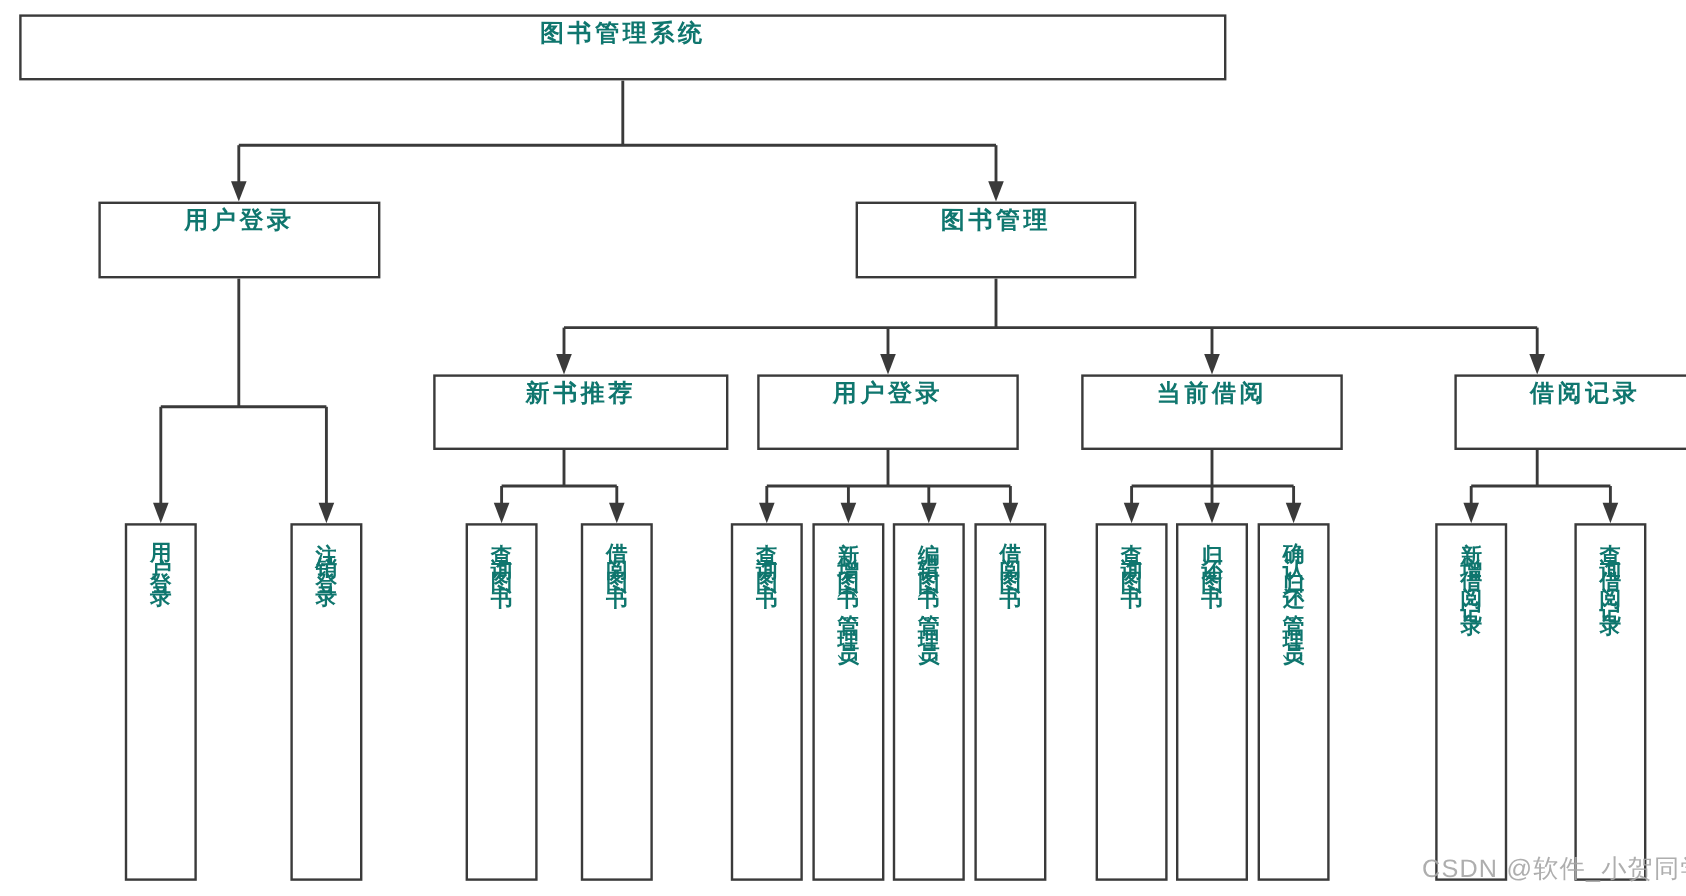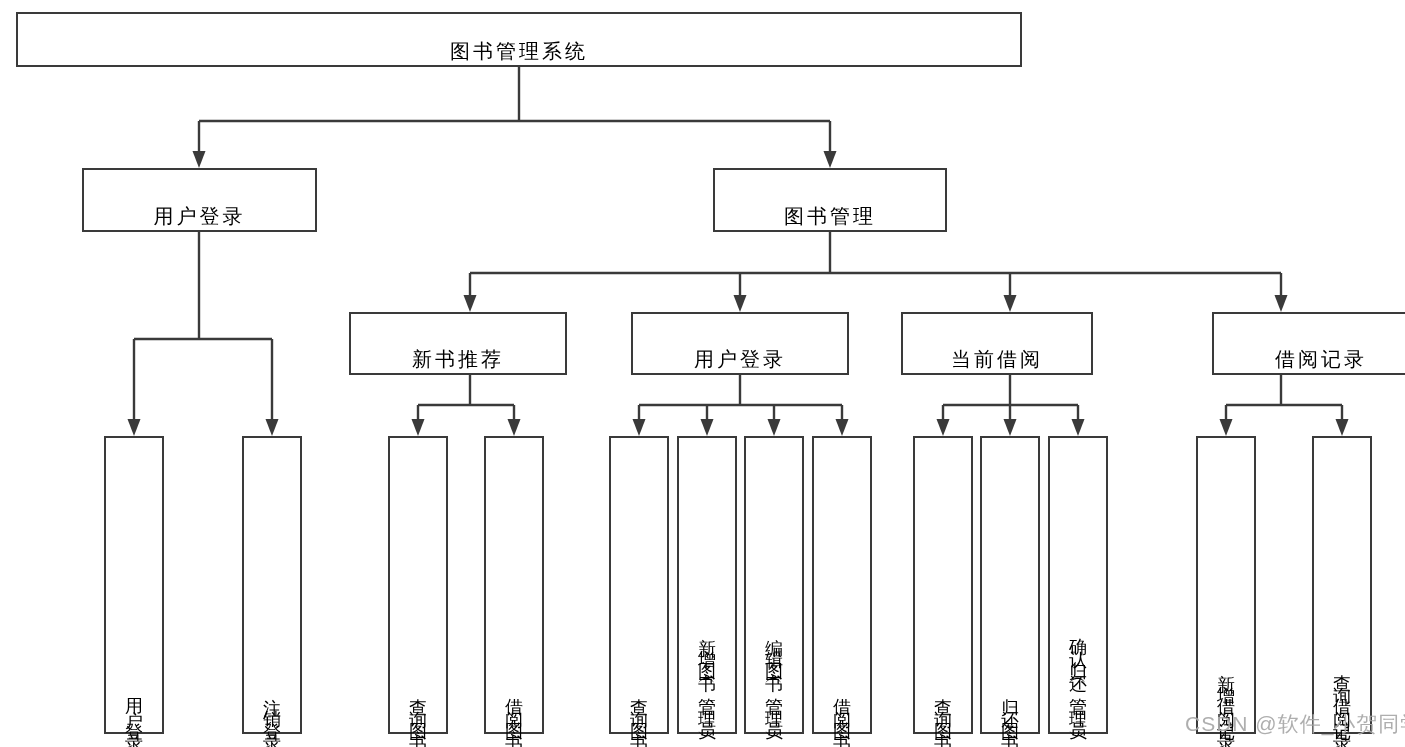--- a/index.html
+++ b/index.html
@@ -3,22 +3,22 @@
 <meta charset="utf-8">
 <style>
   html,body{margin:0;padding:0;background:#ffffff;}
   .canvas{
     position:relative;width:1405px;height:747px;background:#ffffff;overflow:hidden;
     font-family:"Liberation Sans","DejaVu Sans",sans-serif;color:#333;
   }
   .svg-layer{position:absolute;left:0;top:0;width:1405px;height:747px;}
   .node{
     position:absolute;box-sizing:border-box;background:#fff;
-    border:2.5px solid #3a3a3a;display:flex;align-items:flex-end;justify-content:center;
-    font-size:20px;letter-spacing:3px;color:#000000;z-index:2;
+    border:2.5px solid #3a3a3a;display:flex;align-items:flex-start;justify-content:center;
+    font-size:20px;letter-spacing:3px;color:#0f766e;z-index:2;font-weight:bold;
   }
   .node .hlabel{white-space:nowrap;}
   .leaf{font-size:18px;letter-spacing:0;}
   .leaf .vlabel{
     writing-mode:vertical-rl;text-orientation:mixed;
     letter-spacing:12px;line-height:1;white-space:nowrap;
     display:block;
   }
   .watermark{
     position:absolute;left:1185px;top:710px;z-index:5;
@@ -101,27 +101,27 @@
     <span class="hlabel">图书管理系统</span>
   </div>
 
   <div class="node" style="left:82px;top:168px;width:235px;height:64px;">
     <span class="hlabel">用户登录</span>
   </div>
   <div class="node" style="left:713px;top:168px;width:234px;height:64px;">
     <span class="hlabel">图书管理</span>
   </div>
 
-  <div class="node" style="left:349px;top:312px;width:218px;height:63px;">
+  <div class="node" style="left:361px;top:312px;width:246px;height:63px;">
     <span class="hlabel">新书推荐</span>
   </div>
   <div class="node" style="left:631px;top:312px;width:218px;height:63px;">
     <span class="hlabel">用户登录</span>
   </div>
-  <div class="node" style="left:901px;top:312px;width:192px;height:63px;">
+  <div class="node" style="left:901px;top:312px;width:218px;height:63px;">
     <span class="hlabel">当前借阅</span>
   </div>
   <div class="node" style="left:1172px;top:312px;width:218px;height:63px;margin-left:40px;">
     <span class="hlabel">借阅记录</span>
   </div>
 
   <div class="node leaf" style="left:104px;top:436px;width:60px;height:298px;">
     <span class="vlabel">用户登录</span>
   </div>
   <div class="node leaf" style="left:242px;top:436px;width:60px;height:298px;">

